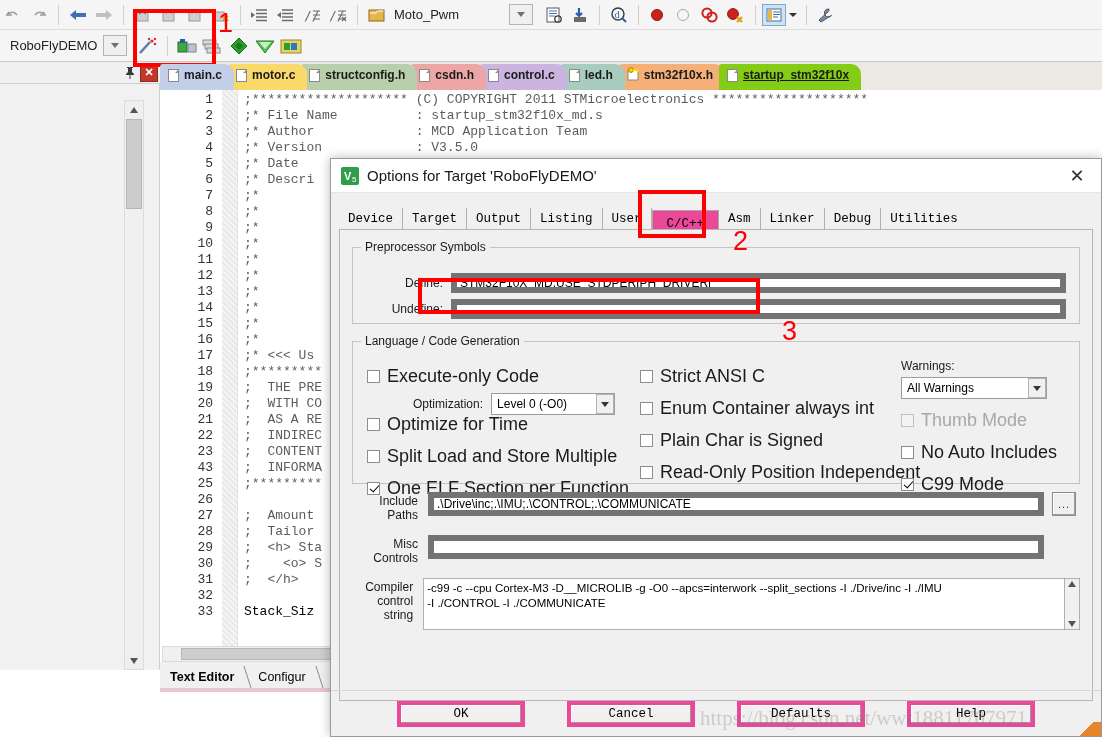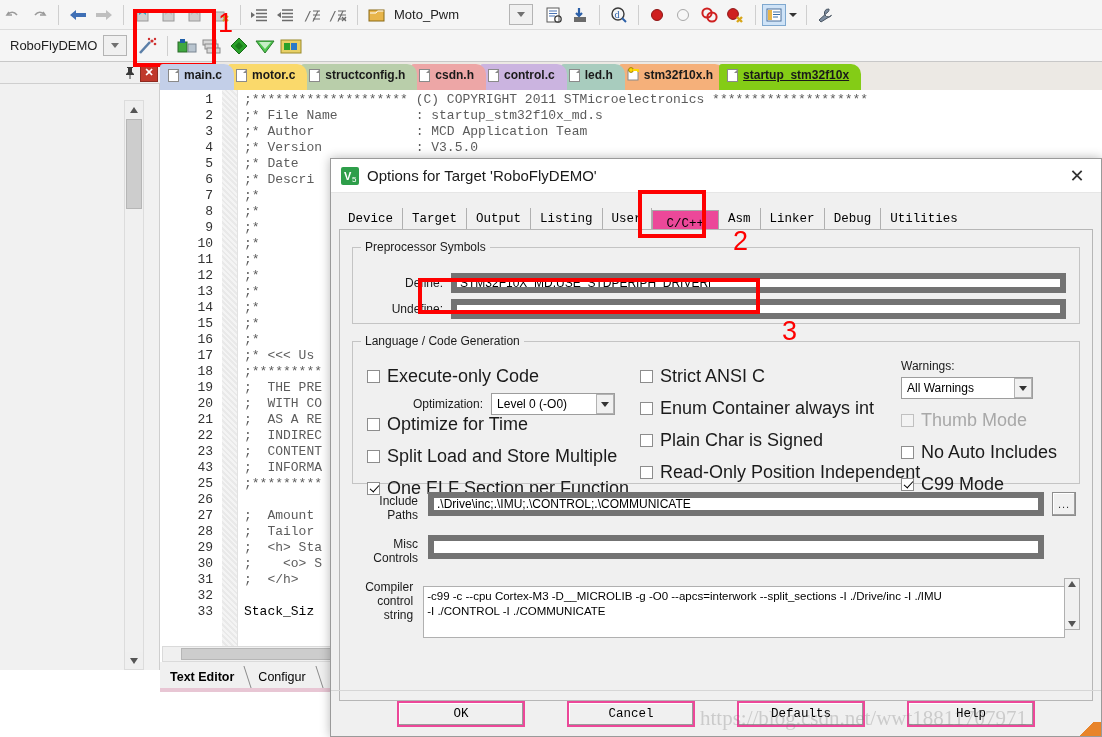--- a/index.html
+++ b/index.html
@@ -251,21 +251,21 @@
   .multi {
     background: #fff; border: 1px solid #b0b0b0; font-size: 11.5px;
     line-height: 15px; color: #000; padding: 2px 3px; overflow: hidden;
   }
   .dlg-buttons {
     position: absolute; left: 0; bottom: 0; width: 100%; height: 46px;
     display: flex; align-items: center; justify-content: center; gap: 42px;
     border-top: 1px solid #d6d6d6;
   }
   .dbtn {
-    width: 128px; height: 26px; background: #f0f0f0; border: 2px solid #ec4899;
+    width: 128px; height: 26px; background: #f0f0f0; border: 4px solid #ec4899;
     box-shadow: inset -1px -1px 0 #9a9a9a, inset 1px 1px 0 #ffffff;
     display: flex; align-items: center; justify-content: center;
     font-family: "Liberation Mono", monospace; font-size: 12.5px; color: #000;
   }
 
   
   .redbox {
     position: absolute; border: 4px solid #fe0000; pointer-events: none;
   }
   .rednum {
@@ -756,21 +756,21 @@
               <span class="t">Read-Only Position Independent</span>
             </div>
             <div class="cbrow">
               <span class="cb"></span>
               <span class="t">Read-Write Position Independent</span>
             </div>
           </div>
 
         <div style="position:absolute; left:548px; top:11px;">
           <span class="lbl">Warnings:</span>
-          <div class="sel-box" style="width:132px; margin-top:4px;">
+          <div class="sel-box" style="width:146px; margin-top:4px;">
             <span>All Warnings</span>
             <span class="arrowbox">
                 <i></i>
               </span>
           </div>
           <div style="display:flex; flex-direction:column; gap:11px; margin-top:11px;" id="rightchecks">
               <div class="cbrow dis">
                 <span class="cb dis"></span>
                 <span class="t">Thumb Mode</span>
               </div>
@@ -808,21 +808,21 @@
             <span></span>
           </div>
         </div>
 
         <div style="display:flex; align-items:flex-start; margin-top:13px;">
           <div style="width:66px; text-align:right; line-height:14px; padding-top:2px;">
             <div class="lbl">Compiler</div>
             <div class="lbl">control</div>
             <div class="lbl">string</div>
           </div>
-          <div class="multi" style="width:692px; margin-left:10px; height:52px;margin-top:8px;">
+          <div class="multi" style="width:692px; margin-left:10px; height:52px;">
             <div>-c99 -c --cpu Cortex-M3 -D__MICROLIB -g -O0 --apcs=interwork --split_sections -I ./Drive/inc -I ./IMU</div>
             <div>-I ./CONTROL -I ./COMMUNICATE</div>
           </div>
           <div class="spin" style="height:52px; margin-left:-1px;">
             <i class="up"></i>
             <i class="dn"></i>
           </div>
         </div>
       </div>
     </div>

